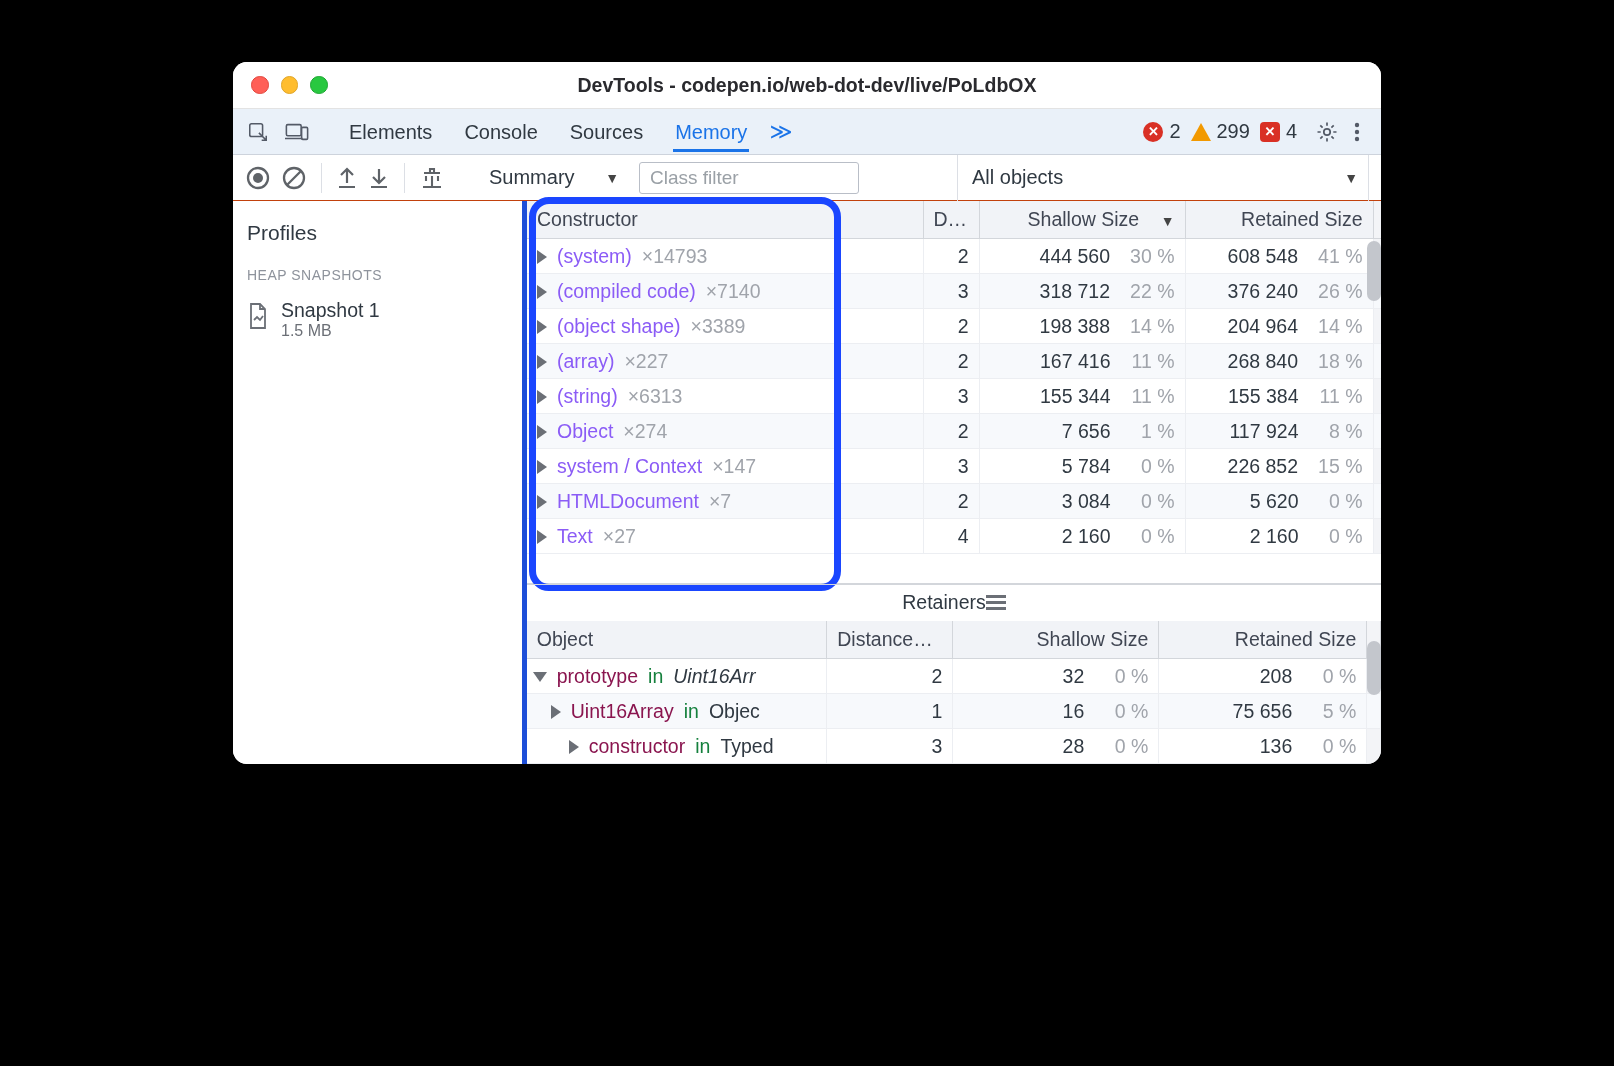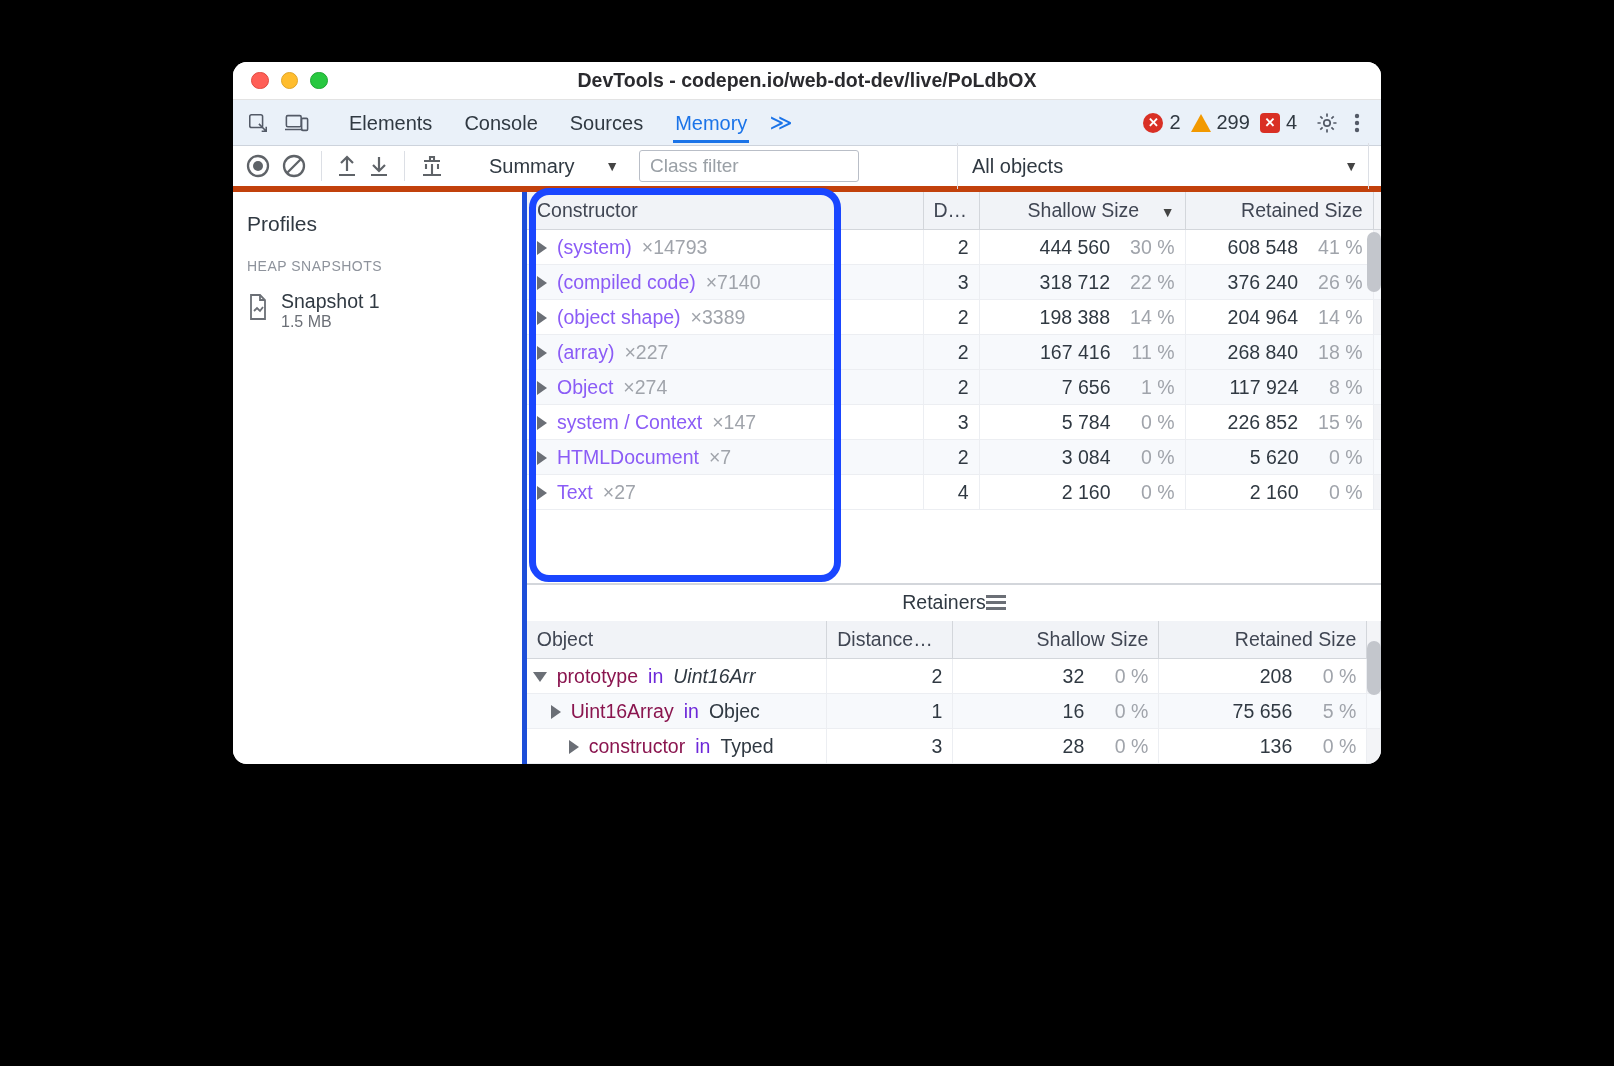--- a/index.html
+++ b/index.html
@@ -21,21 +21,21 @@
     width:1148px; height:702px;
     background:#fff;
     border-radius:14px;
     box-shadow: 0 25px 60px rgba(0,0,0,0.55);
     display:flex; flex-direction:column;
     overflow:hidden;
     position:relative;
   }
   
   .titlebar {
-    height:38px;
+    height:47px;
     background:#fff;
     display:flex; align-items:center;
     border-bottom:1px solid #e3e3e3;
     position:relative;
   }
   .traffic {
     display:flex; gap:12px; margin-left:18px;
   }
   .dot { width:17.5px; height:17.5px; border-radius:50%; }
   .dot.red{ background:#ff5f57; border:0.5px solid #e1483f;}
@@ -62,21 +62,21 @@
   .tab.active { color:#1a73e8; border-bottom:3.5px solid #1a73e8; padding-bottom:5px;}
   .chevmore { color:#1a73e8; margin-left:20px; font-size:22px;}
   .tabbar .spacer{ flex:1;}
   .badge { display:inline-flex; align-items:center; gap:6px; font-size:20px; color:#303942; margin-right:10px;}
   .badge .circ { width:20px; height:20px; border-radius:50%; display:inline-flex; align-items:center; justify-content:center; font-size:13px; color:#fff; font-weight:700;}
   .badge .sq { width:20px; height:20px; border-radius:4px; display:inline-flex; align-items:center; justify-content:center; font-size:13px; color:#fff; font-weight:700;}
   .gear, .kebab { color:#535a67; margin-left:8px;}
   
   .actionbar {
     height:46px;
-    border-bottom:6px solid #c2410c;
+    border-bottom:1px solid #c2410c;
     display:flex; align-items:center;
     padding:0 12px;
     gap:10px;
     background:#fff;
     justify-content:space-between;
   }
   .ab-icon { color:#5f6368; display:inline-flex; align-items:center; justify-content:center; cursor:pointer;}
   .vdiv { width:1px; height:30px; background:#dcdfe5; margin:0 4px;}
   .select {
     display:inline-flex; align-items:center; gap:30px;
@@ -206,21 +206,21 @@
   }
   .rt-head {
     display:flex; align-items:center; justify-content:space-between;
     padding:6px 10px 7px;
     background:#fff;
     font-size:19.5px;
   }
   .menu3 { width:20px; display:flex; flex-direction:column; gap:3.5px;}
   .menu3 span{height:2.5px;background:#6b6f76;}
   .kw { color:#8a154f;}
-  .inkw { color:#6d28d9; font-style:normal;}
+  .inkw { color:#15803d; font-style:normal;}
   .it { font-style:italic;}
   .scrollcol { background:#f3f4f7; border-left:1px solid #d3d6db;}
   .topscroll {
     position:absolute; right:0; top:40px; width:14px; height:60px;
     background:#c3c6cc; border-radius:7px;
   }
   .botscroll {
     position:absolute; right:0; top:34px; width:14px; height:70px;
     background:#c3c6cc; border-radius:7px;
   }
@@ -446,20 +446,39 @@
                     </div>
                   </td>
                   <td class="right">2</td>
                   <td class="right"><span class="szwrap">
                       <span class="szval">167 416</span>
                       <span class="szpct">11 %</span>
                     </span></td>
                   <td class="right"><span class="szwrap">
                       <span class="szval">268 840</span>
                       <span class="szpct">18 %</span>
+                    </span></td>
+                  <td class="scrollcol"></td>
+                </tr>
+                <tr>
+                  <td>
+                    <div class="ctor">
+                      <span class="disctri"></span>
+                      <span class="cname">(string)</span> 
+                      <span class="ccount">×6313</span>
+                    </div>
+                  </td>
+                  <td class="right">3</td>
+                  <td class="right"><span class="szwrap">
+                      <span class="szval">155 344</span>
+                      <span class="szpct">11 %</span>
+                    </span></td>
+                  <td class="right"><span class="szwrap">
+                      <span class="szval">155 384</span>
+                      <span class="szpct">11 %</span>
                     </span></td>
                   <td class="scrollcol"></td>
                 </tr>
                 <tr class="alt">
                   <td>
                     <div class="ctor">
                       <span class="disctri"></span>
                       <span class="cname">Object</span> 
                       <span class="ccount">×274</span>
                     </div>

